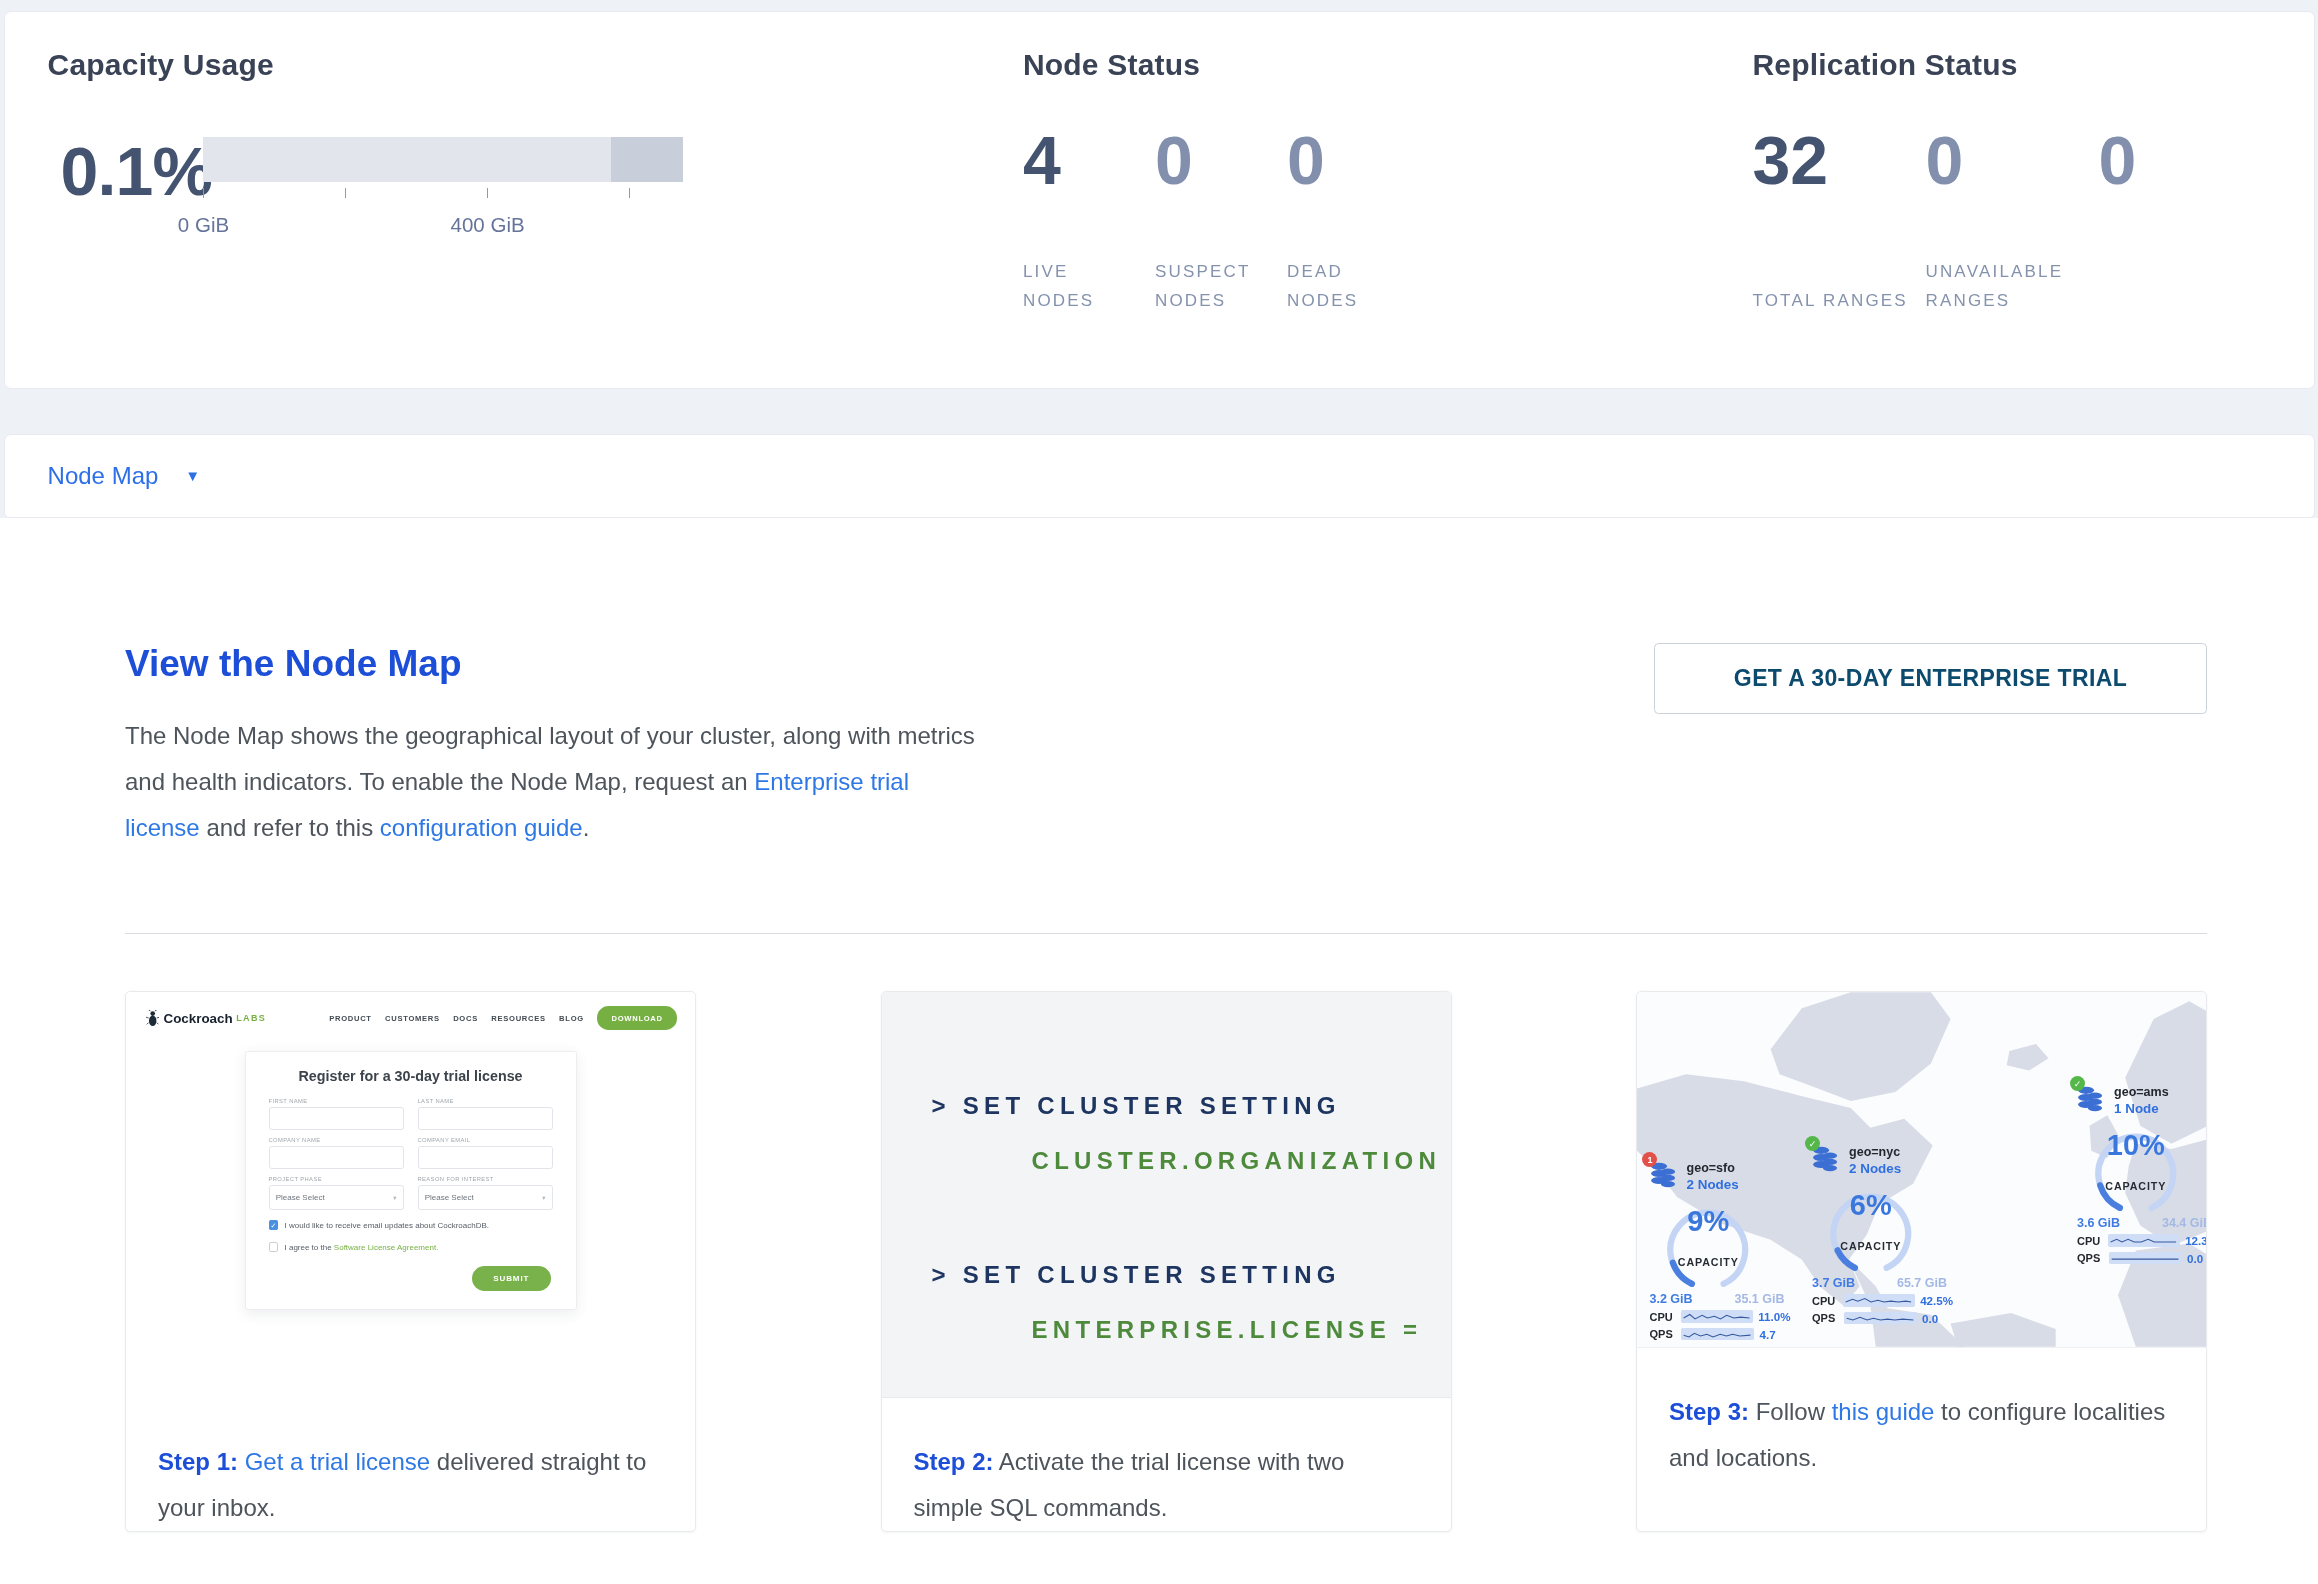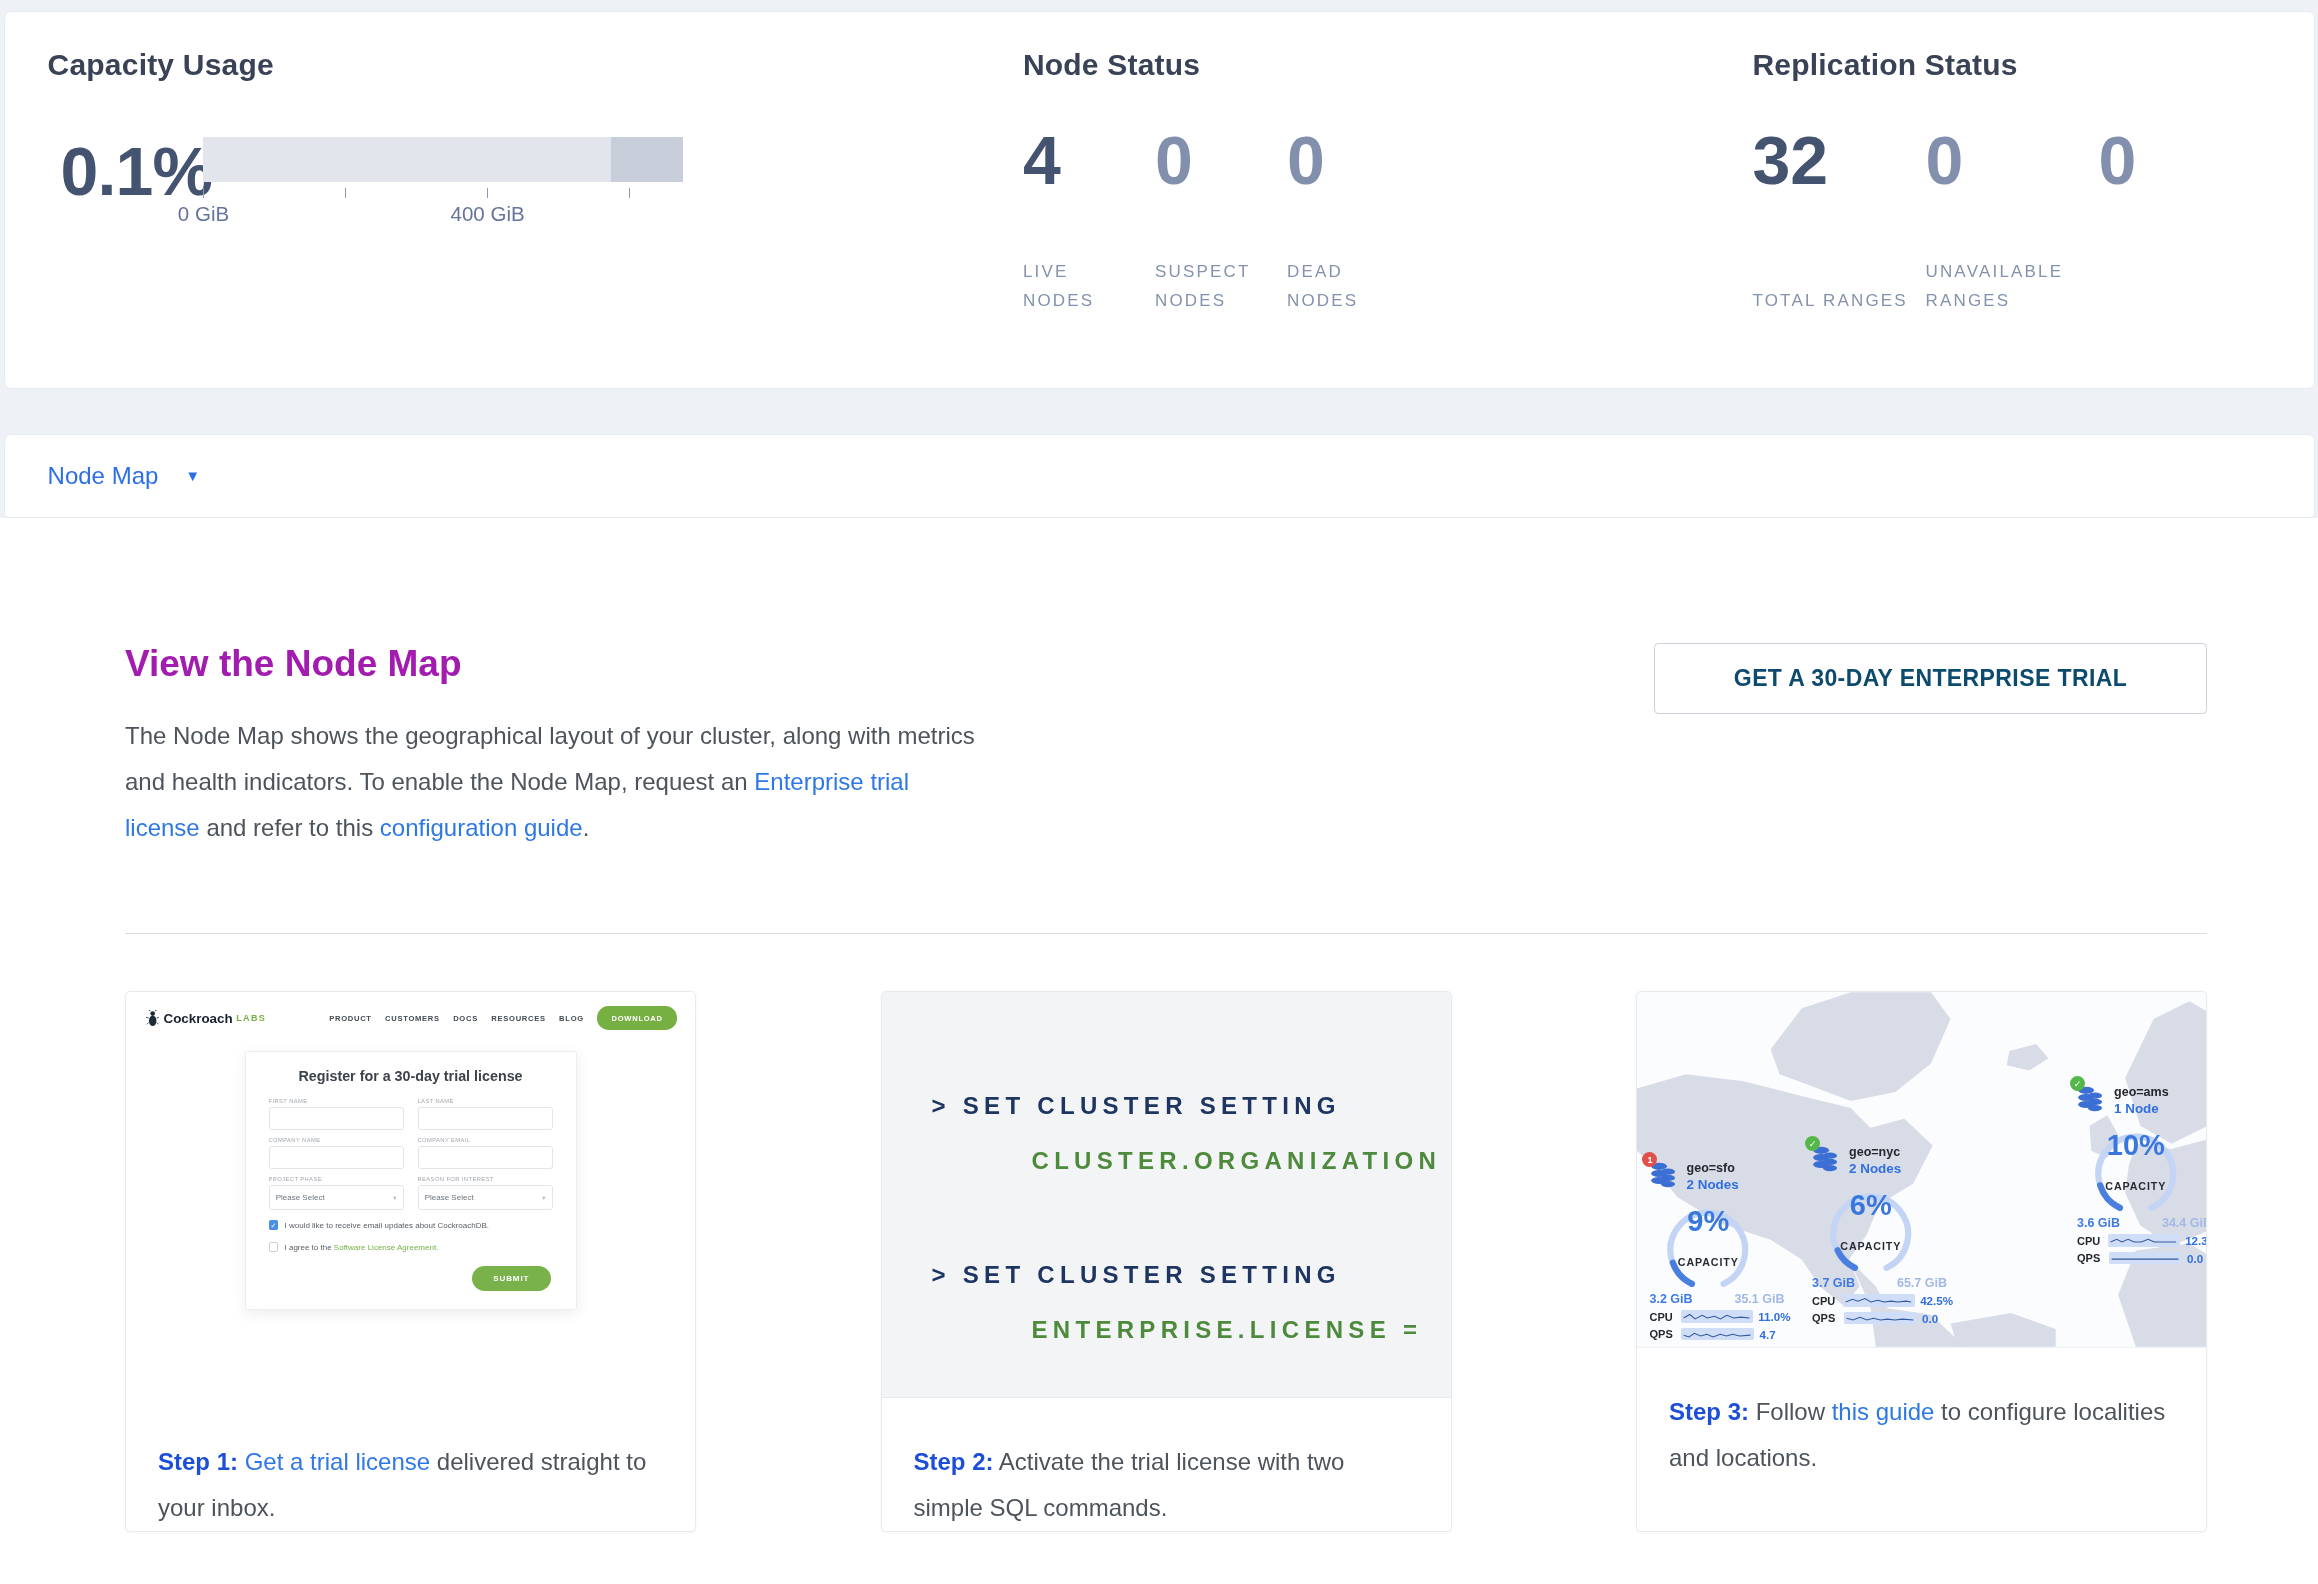--- a/index.html
+++ b/index.html
@@ -16,21 +16,21 @@
 
   
   .cap-row { position:relative; height:135px; margin-top:36px; }
   .cap-pct { position:absolute; left:13px; top:14.3px; font-size:68px; font-weight:700; color:#44536f; letter-spacing:-0.9px; }
   .cap-bar-block { position:absolute; left:155px; top:19.6px; width:480px; }
   .cap-bar { height:45px; background:#e2e5eb; position:relative; overflow:hidden; }
   .cap-bar-dark { position:absolute; right:0; top:0; height:100%; width:15%; background:#c9cfda; }
   .cap-ticks { position:relative; height:14.3px; margin-top:5.3px; }
   .tick { position:absolute; top:0; width:1.8px; height:10.7px; background:#8d99b3; }
   .cap-tick-labels { position:relative; height:27px; }
-  .tick-label { position:absolute; top:0; transform:translateX(-50%); font-size:20.5px; color:#65749a; }
+  .tick-label { position:absolute; top:11px; transform:translateX(-50%); font-size:20.5px; color:#65749a; }
 
   .cap-metrics { display:flex; align-items:flex-end; margin-top:37px; }
   .metric-label { font-size:17px; letter-spacing:2.2px; color:#8492ac; line-height:1.7; }
   .metric-value { font-size:30px; font-weight:700; color:#42506a; margin:0 0 1.8px 30px; }
   .ml2 { margin-left:52px; }
 
   
   .num-row { display:flex; margin-top:39px; }
   .label-row { display:flex; align-items:flex-end; margin-top:59px; }
   .w146 { width:132px; }
@@ -43,21 +43,21 @@
 
   .gray-spacer { height:45px; }
   .nodemap-bar { height:84px; display:flex; align-items:center; padding-left:43px; border-radius:7.1px 7.1px 5.3px 5.3px; }
   .nodemap-label { font-size:24px; color:#2c6fe8; font-weight:400; cursor:pointer; }
   .nodemap-caret { font-size:15px; color:#2c6fe8; margin-left:27px; }
 
   
   .content { padding:125px 112px 0 125px; background:#fff; }
   .intro-row { display:flex; justify-content:space-between; align-items:flex-start; }
   .intro-left { width:856px; }
-  h2.page-title { font-size:37px; font-weight:600; color:#a21caf; }
+  h2.page-title { font-size:37px; font-weight:600; color:#1d4ed8; }
   .intro-p { margin-top:28.5px; font-size:24px; line-height:46px; color:#4e545b; }
   a.blue-link { color:#2e78e6; text-decoration:none; cursor:pointer; }
   a.blue-link:empty { display:none; }
   .trial-btn { background:#fff; border:0.9px solid #ccd2da; border-radius:4.5px; width:553px; height:71px;
     font-size:23px; font-weight:600; letter-spacing:0.4px; color:#0c4a6e; cursor:pointer;
     font-family:"Liberation Sans","DejaVu Sans",sans-serif; }
   .divider { border:none; border-top:0.9px solid #d9dce1; margin-top:82px; }
 
   .cards { display:flex; justify-content:space-between; margin-top:57px; }
   .card { width:571px; height:541px; background:#fff; border:0.9px solid #e8eaee; border-radius:5.3px;

